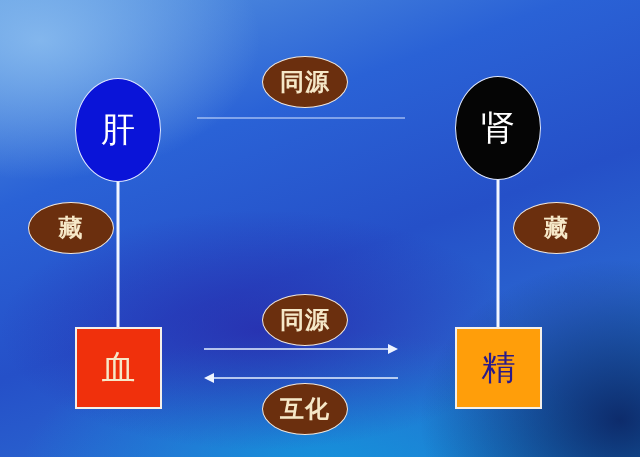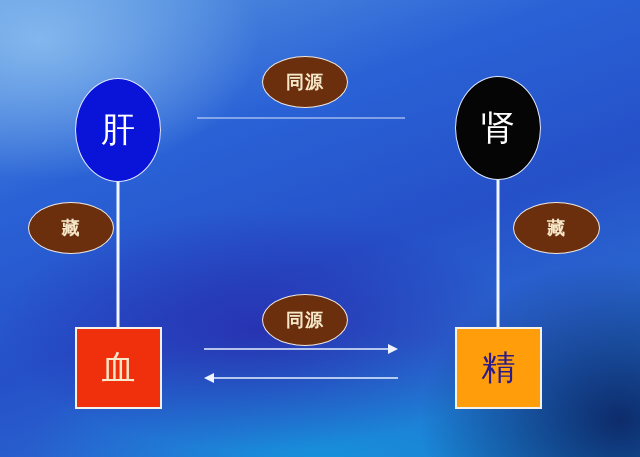--- a/index.html
+++ b/index.html
@@ -21,21 +21,21 @@
   }
   .node-box {
     position: absolute; box-sizing: border-box; border: 2px solid #f4f0ea;
     display: flex; align-items: center; justify-content: center;
     font-size: 34px;
   }
   .oval {
     position: absolute; border-radius: 50%;
     background: #6b2f0e; border: 1.5px solid #f0e6dc; box-sizing: border-box;
     display: flex; align-items: center; justify-content: center;
-    color: #f6e8c8; font-size: 18px; font-weight: bold; letter-spacing: 1px;
+    color: #f6e8c8; font-size: 24px; font-weight: bold; letter-spacing: 1px;
   }
   svg.lines { position: absolute; left: 0; top: 0; }
 </style>
 </head>
 <body>
 
 <div id="stage">
 
   <svg class="lines" width="640" height="457" viewBox="0 0 640 457">
     <defs>
@@ -75,14 +75,17 @@
   </div>
 
   <div class="oval" style="left:513px; top:202px; width:87px; height:52px;">
     <span>藏</span>
   </div>
 
   <div class="oval" style="left:262px; top:294px; width:86px; height:52px;">
     <span>同源</span>
   </div>
 
+  <div class="oval" style="left:262px; top:383px; width:86px; height:52px;">
+    <span>互化</span>
+  </div>
 
 </div>
 
 </body></html>

